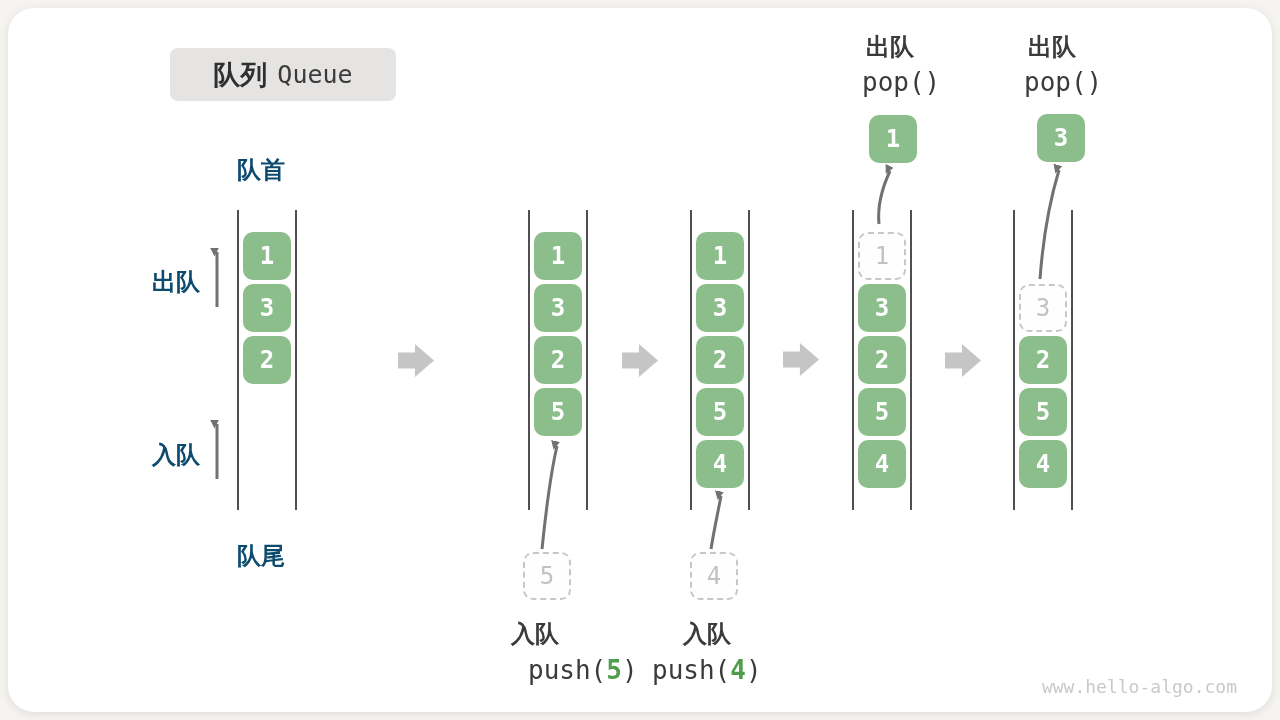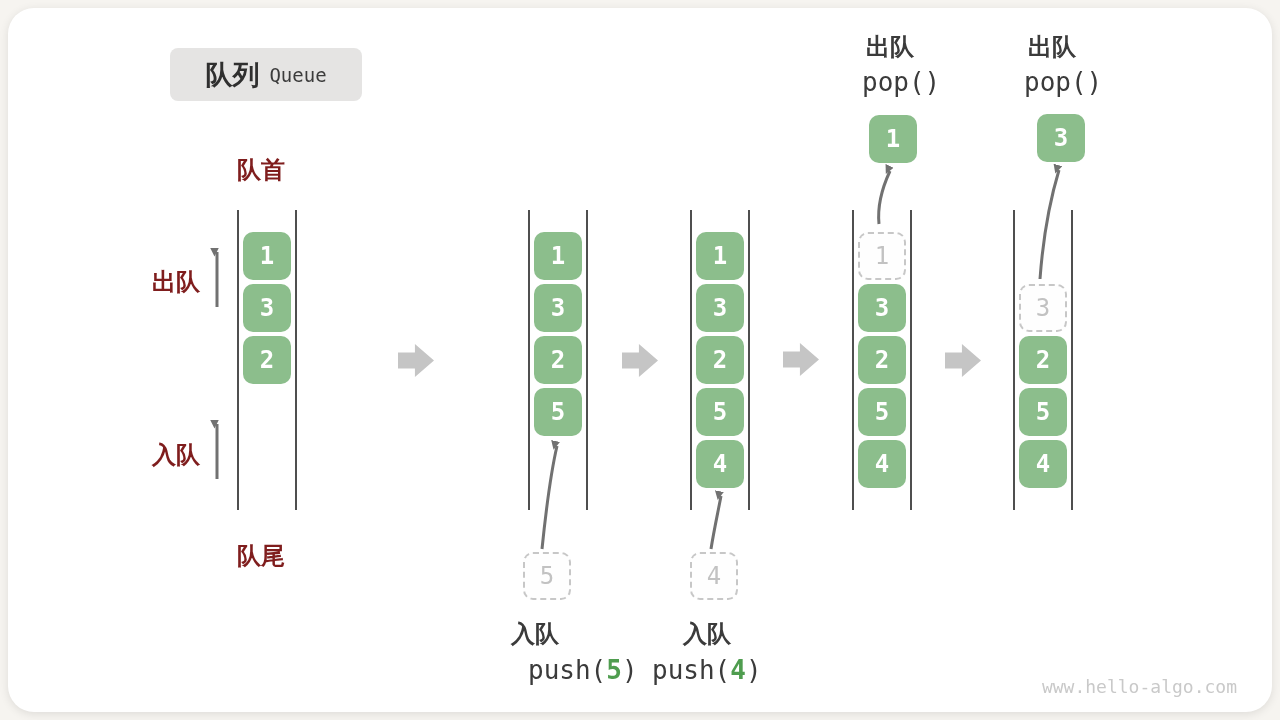--- a/index.html
+++ b/index.html
@@ -14,33 +14,33 @@
     position: absolute;
     left: 8px; top: 8px; right: 8px; bottom: 8px;
     background: #ffffff;
     border-radius: 26px;
     box-shadow: 0 2px 10px rgba(0,0,0,0.10);
   }
 
   .title-badge {
     position: absolute;
     left: 170px; top: 48px;
-    width: 192px; height: 53px;
+    width: 226px; height: 53px;
     background: #e5e4e3;
     border-radius: 8px;
     display: flex; align-items: center; justify-content: center;
     gap: 10px;
   }
   .title-zh { font-size: 27px; font-weight: 700; color: #2f2f2f; }
-  .title-en { font-size: 19px; font-weight: 500; color: #3b3b3b;
+  .title-en { font-size: 25px; font-weight: 500; color: #3b3b3b;
               font-family: "DejaVu Sans Mono", "Liberation Mono", monospace; }
 
   .side-label {
     position: absolute;
-    font-size: 24px; font-weight: 700; color: #7f1d1d;
+    font-size: 24px; font-weight: 700; color: #0c4a6e;
     white-space: nowrap;
   }
 
   .col {
     position: absolute;
     top: 210px;
     width: 60px; height: 300px;
     border-left: 2px solid #4f4f4f;
     border-right: 2px solid #4f4f4f;
   }

